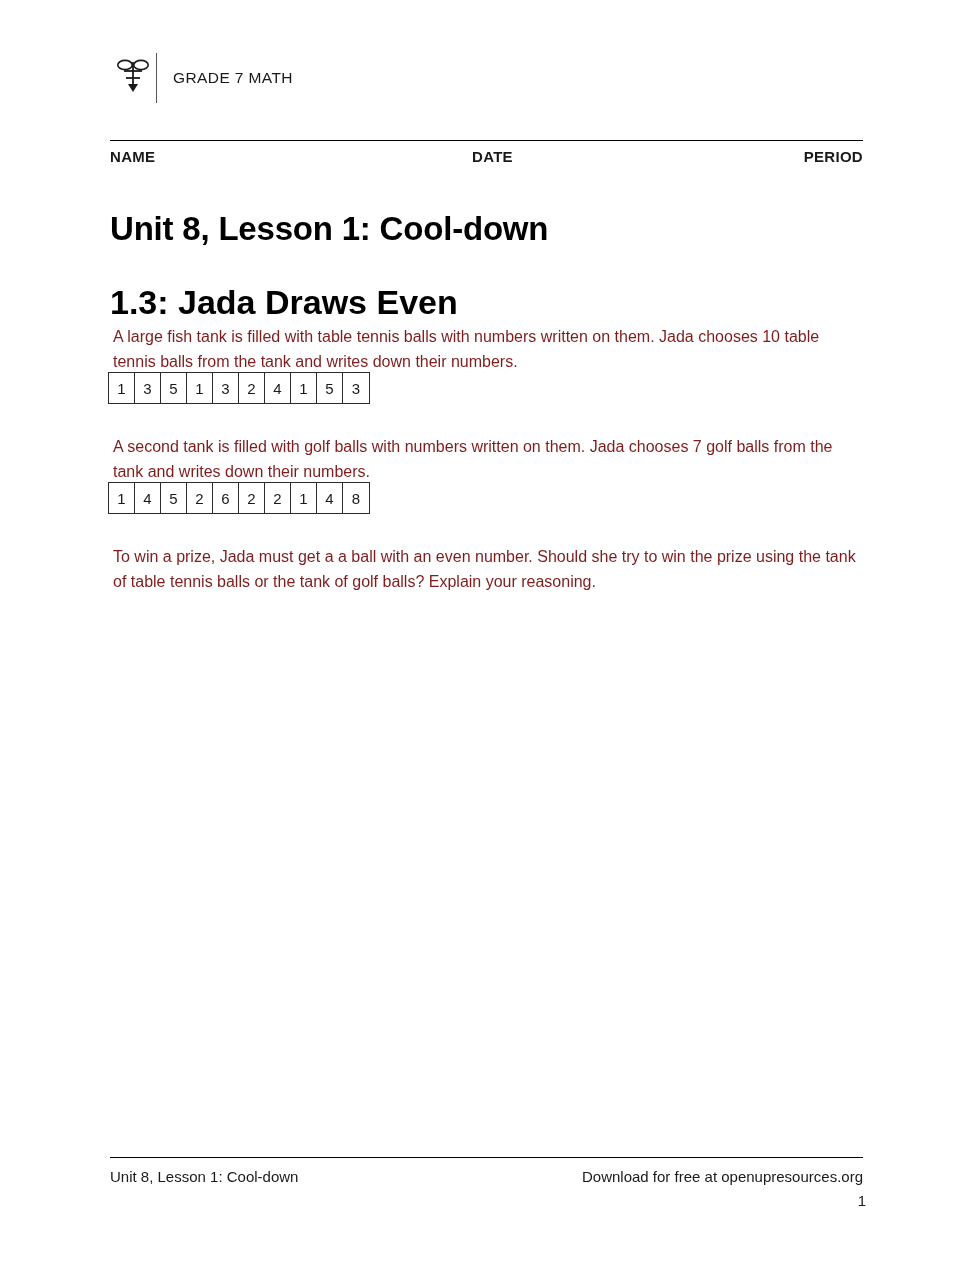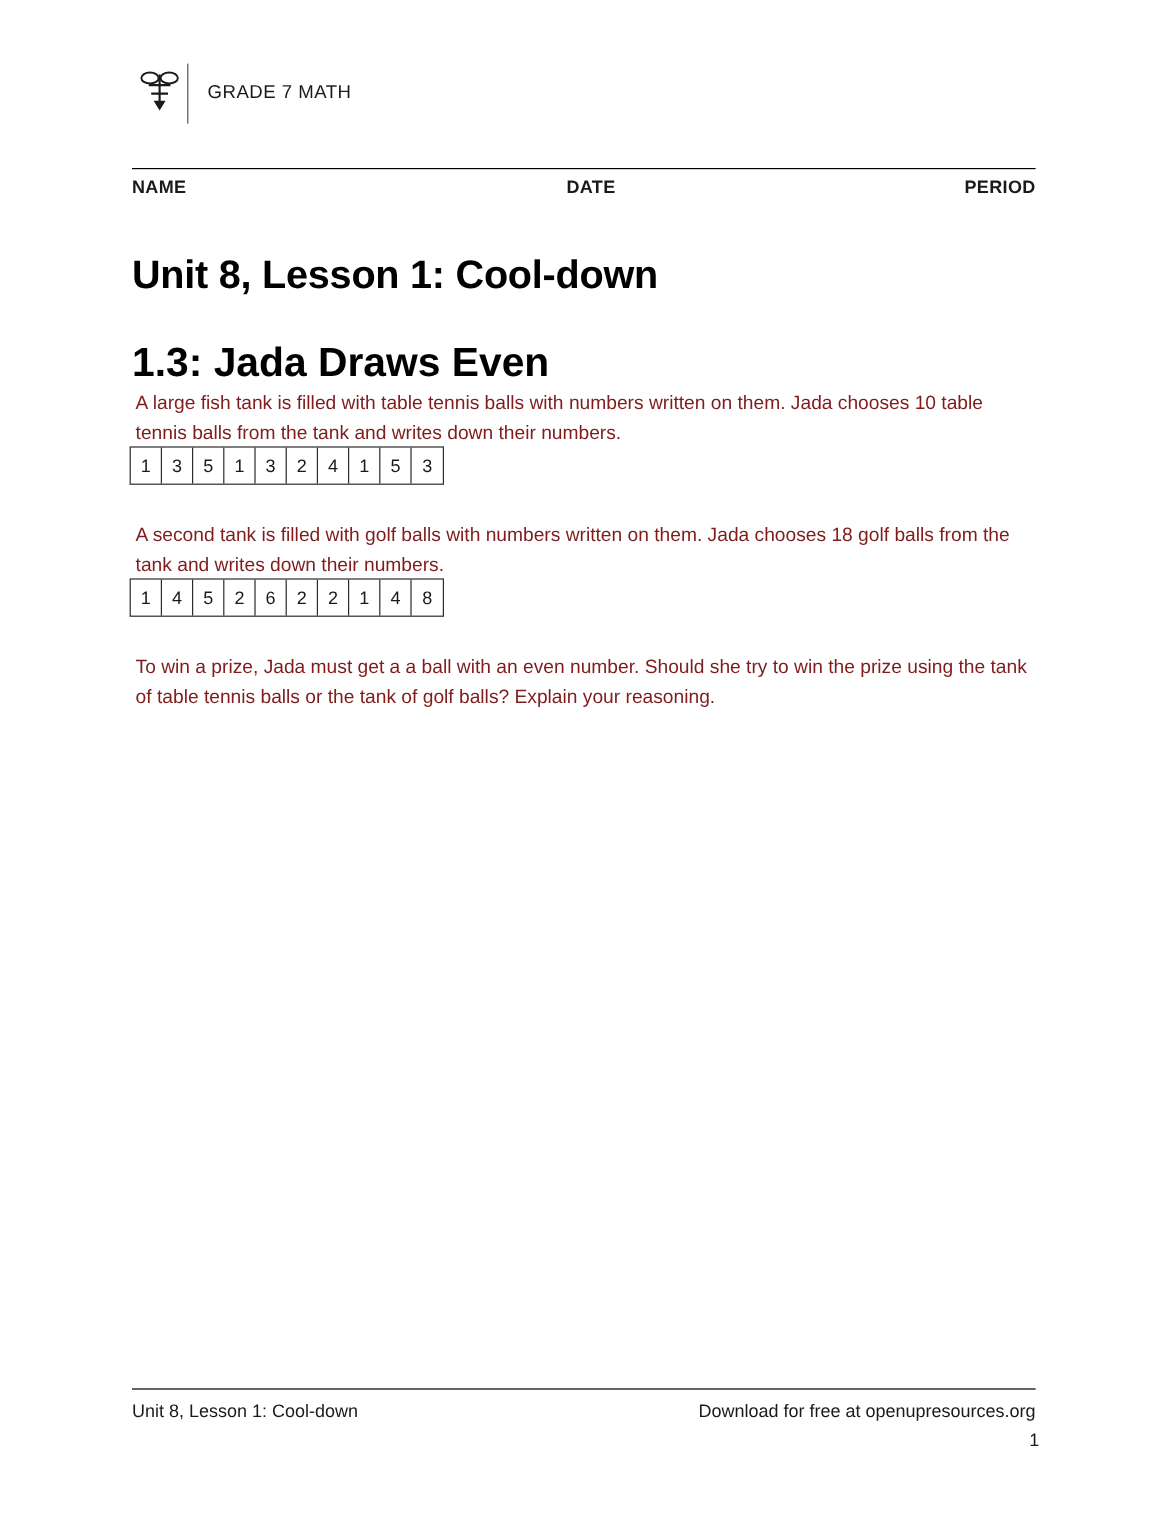--- a/index.html
+++ b/index.html
@@ -195,21 +195,21 @@
     <span class="cell">5</span>
     <span class="cell">1</span>
     <span class="cell">3</span>
     <span class="cell">2</span>
     <span class="cell">4</span>
     <span class="cell">1</span>
     <span class="cell">5</span>
     <span class="cell">3</span>
   </div>
 
-  <p class="para para-2">A second tank is filled with golf balls with numbers written on them. Jada chooses 18 golf balls from the tank and writes down their numbers.</p>
+  <p class="para para-2">A second tank is filled with golf balls with numbers written on them. Jada chooses 7 golf balls from the tank and writes down their numbers.</p>
 
   <div class="numstrip numstrip-2">
     <span class="cell">1</span>
     <span class="cell">4</span>
     <span class="cell">5</span>
     <span class="cell">2</span>
     <span class="cell">6</span>
     <span class="cell">2</span>
     <span class="cell">2</span>
     <span class="cell">1</span>

